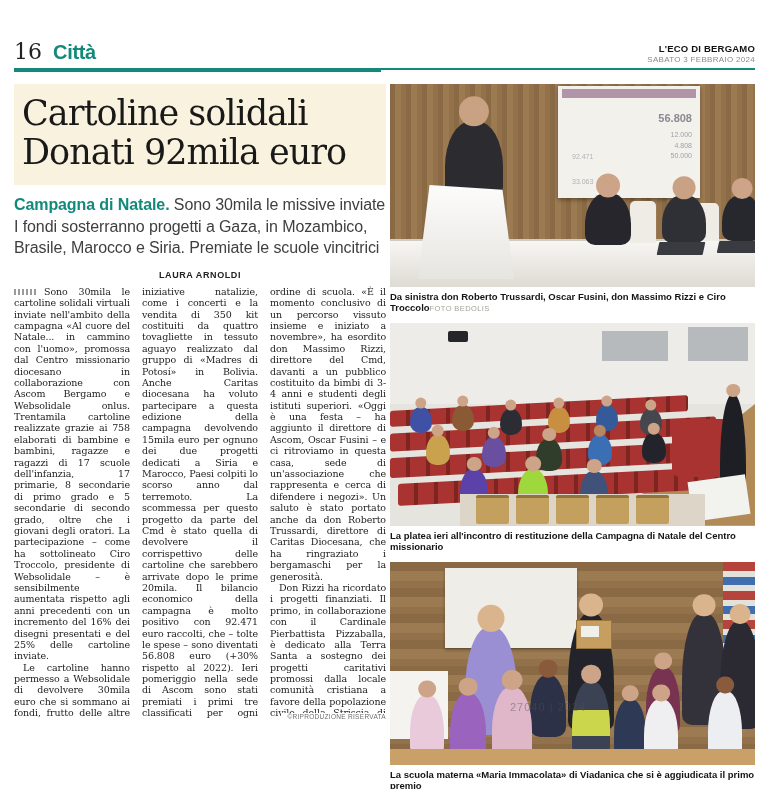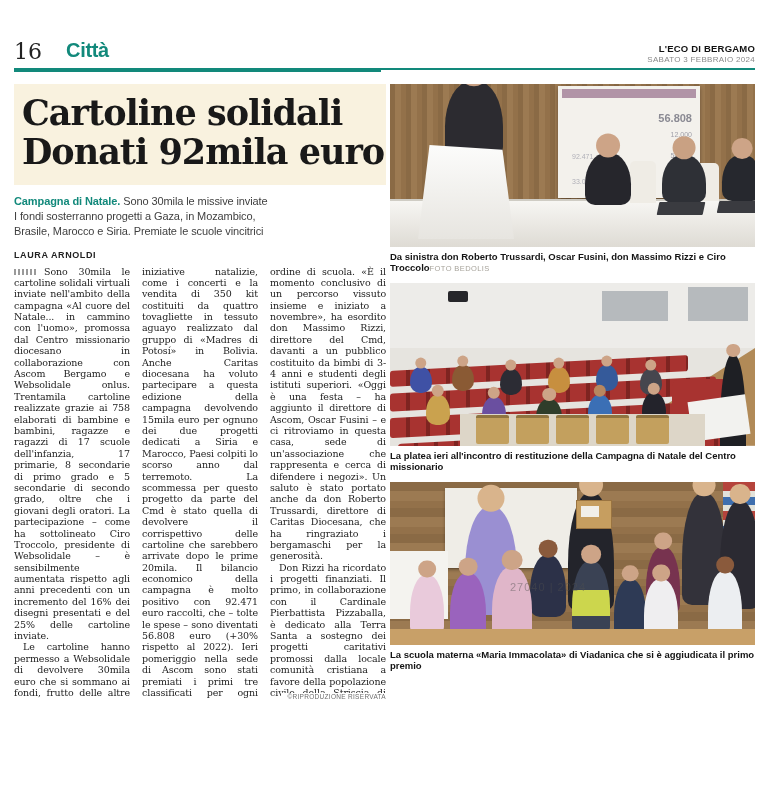--- a/index.html
+++ b/index.html
@@ -1,54 +1,54 @@
 <!DOCTYPE html>
 <html lang="it"><head>
 <meta charset="utf-8">
 <style>
   html,body{margin:0;padding:0;background:#ffffff;}
   .page{position:relative;width:768px;height:789px;background:#fff;overflow:hidden;
         font-family:"Liberation Sans",sans-serif;color:#1c1c1c;}
 
   
   .hdr{position:absolute;left:14px;right:13px;top:36px;height:30px;}
-  .hdr-left{position:absolute;left:0;bottom:2px;display:flex;align-items:flex-start;gap:24px;}
+  .hdr-left{position:absolute;left:0;bottom:2px;display:flex;align-items:flex-end;gap:11px;}
   .page-num{font-family:"DejaVu Serif",serif;font-size:22px;color:#222;}
   .section-name{font-size:20px;font-weight:bold;color:#12897b;letter-spacing:-0.3px;}
   .hdr-right{position:absolute;right:0;bottom:2px;text-align:right;line-height:1.15;}
   .masthead{font-size:9.5px;font-weight:bold;color:#111;letter-spacing:.2px;}
   .issue-date{font-size:8px;color:#8a8a8a;letter-spacing:.3px;}
   .rule{position:absolute;left:14px;right:13px;top:68px;height:5px;}
   .rule .thick{position:absolute;left:0;top:0;width:49.5%;height:4px;background:#12897b;}
   .rule .thin{position:absolute;right:0;top:0;width:50.5%;height:2px;background:#12897b;}
 
   
   .story{position:absolute;left:14px;top:84px;width:372px;}
   .headline-box{background:#f9f2df;padding:10px 8px 14px 8px;}
-  .headline{font-family:"DejaVu Serif",serif;font-weight:bold;font-size:35px;line-height:1.1;
+  .headline{font-family:"DejaVu Serif",serif;font-weight:normal;font-size:35px;line-height:1.1;
             letter-spacing:-1px;color:#191919;}
   .headline span{display:block;white-space:nowrap;}
-  .standfirst{margin-top:9px;font-size:11px;line-height:1.35;color:#3f3f3f;white-space:pre-line;
+  .standfirst{margin-top:9px;font-size:16px;line-height:1.35;color:#3f3f3f;white-space:pre-line;
               letter-spacing:-0.1px;}
   .standfirst .lead{color:#12897b;font-weight:bold;}
-  .byline{margin-top:11px;font-size:9px;font-weight:bold;letter-spacing:.6px;color:#222;}
+  .byline{margin-top:11px;font-size:9px;font-weight:bold;letter-spacing:.6px;color:#222;text-align:center;}
   .body-wrap{position:relative;margin-top:6px;height:440px;overflow:hidden;}
   .article-body{column-count:3;column-gap:12px;height:440px;
     font-family:"DejaVu Serif",serif;font-size:9.5px;line-height:1.2;letter-spacing:-0.1px;
     text-align:justify;hyphens:auto;color:#1d1d1d;}
   .article-body p{margin:0;}
   .article-body p + p{text-indent:9px;}
   .lead-marker{display:inline-block;width:24px;height:6px;margin-right:6px;
     background:repeating-linear-gradient(90deg,#9a9a9a 0 2px,#fff 2px 4px);}
   .copyright{position:absolute;right:0;bottom:6px;background:#fff;padding-left:6px;
     font-family:"Liberation Sans",sans-serif;font-size:6.5px;color:#6d6d6d;letter-spacing:.3px;}
 
   
   .photos{position:absolute;left:390px;top:84px;width:365px;}
-  .photo{position:relative;width:365px;height:163px;overflow:hidden;background:#9a7a52;}
+  .photo{position:relative;width:365px;height:203px;overflow:hidden;background:#9a7a52;}
   .caption{margin:4px 0 9px 0;font-size:9.5px;line-height:1.2;color:#141414;}
   .caption b{font-weight:bold;}
   .credit{font-size:7.5px;font-weight:normal;color:#a7a39b;letter-spacing:.4px;}
 
   .person{position:absolute;border-radius:45% 45% 10px 10px / 60% 60% 10px 10px;}
   .person:before{content:"";position:absolute;left:50%;top:0;transform:translate(-50%,-82%);
     width:52%;aspect-ratio:1/1;border-radius:50%;background:var(--skin,#cda487);}
 
   
   .ph1{background:repeating-linear-gradient(90deg,#8a6a45 0 5px,#9c7a52 5px 11px,#93714a 11px 16px);}

